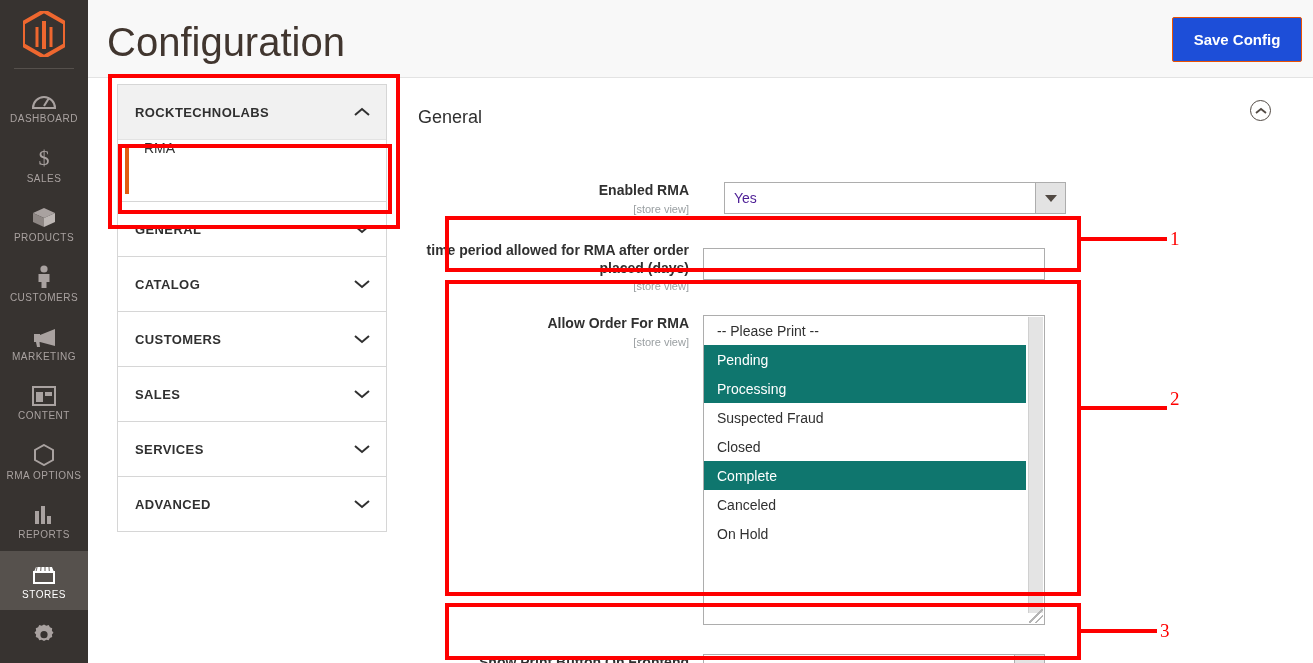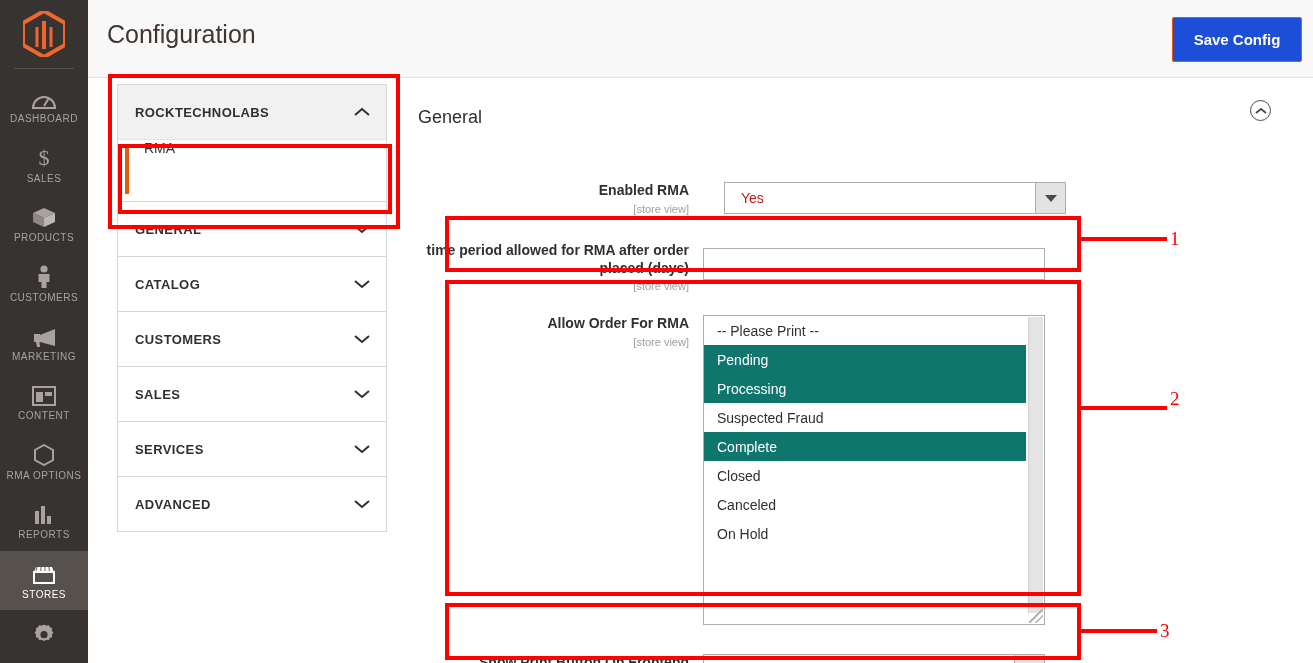--- a/index.html
+++ b/index.html
@@ -39,21 +39,21 @@
 
   
   .pagehead {
     position: absolute; left: 88px; top: 0;
     width: 1225px; height: 78px;
     background: #f8f8f8;
     border-bottom: 1px solid #e3e3e3;
   }
   .pagetitle {
     position: absolute; left: 19px; top: 20px;
-    font-size: 25px; color: #41362f; font-weight: 400;
+    font-size: 40px; color: #41362f; font-weight: 400;
   }
   .savebtn {
     position: absolute; left: 1084px; top: 17px;
     width: 130px; height: 45px;
     background: #1d4ed8; color: #ffffff;
     border: 1px solid #eb5202; border-radius: 2px;
     font-size: 15px; font-weight: bold;
     font-family: "Liberation Sans", sans-serif;
     cursor: pointer;
   }
@@ -105,21 +105,21 @@
     width: 285px; padding-right: 14px; text-align: right;
     font-size: 14px; font-weight: bold; color: #303030; line-height: 1.25;
   }
   .scope { display: block; font-size: 11px; font-weight: normal; color: #9ba0a3; margin-top: 3px; }
   .fctl { position: relative; }
 
   .selwrap { position: relative; width: 342px; height: 32px; display: flex; }
   .selwrap .selbox {
     flex: 1; height: 32px; border: 1px solid #adadad; border-right: none;
     background: #ffffff; display: flex; align-items: center;
-    padding-left: 16px; font-size: 14px; color: #b91c1c;
+    padding-left: 9px; font-size: 14px; color: #4c1d95;
   }
   .selwrap .selarrow {
     width: 31px; height: 32px; background: #e3e3e3;
     border: 1px solid #adadad; display: flex;
     align-items: center; justify-content: center; cursor: pointer;
   }
   .tri-down {
     width: 0; height: 0; border-left: 6px solid transparent;
     border-right: 6px solid transparent; border-top: 7px solid #514943;
   }
@@ -421,22 +421,22 @@
         <span>Allow Order For RMA</span>
         <span class="scope">[store view]</span>
       </div>
       <div class="fctl">
         <div class="multiwrap">
           <div class="multilist">
             <div class="mopt">-- Please Print --</div>
             <div class="mopt sel">Pending</div>
             <div class="mopt sel">Processing</div>
             <div class="mopt">Suspected Fraud</div>
+            <div class="mopt">Closed</div>
             <div class="mopt sel">Complete</div>
-            <div class="mopt">Closed</div>
             <div class="mopt">Canceled</div>
             <div class="mopt">On Hold</div>
           </div>
           <div class="mscroll"></div>
           <div class="mresize"></div>
         </div>
       </div>
     </div>
 
     <div class="field" style="margin-top:29px;">

